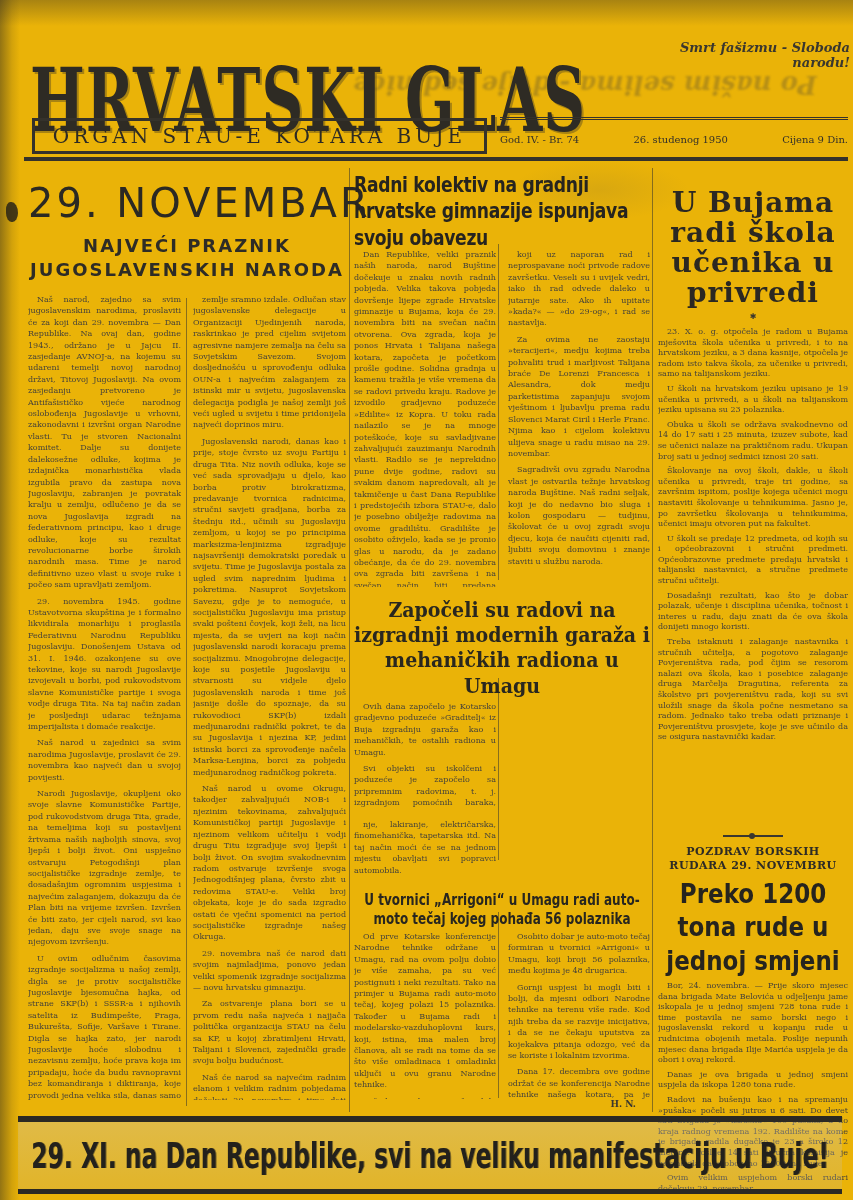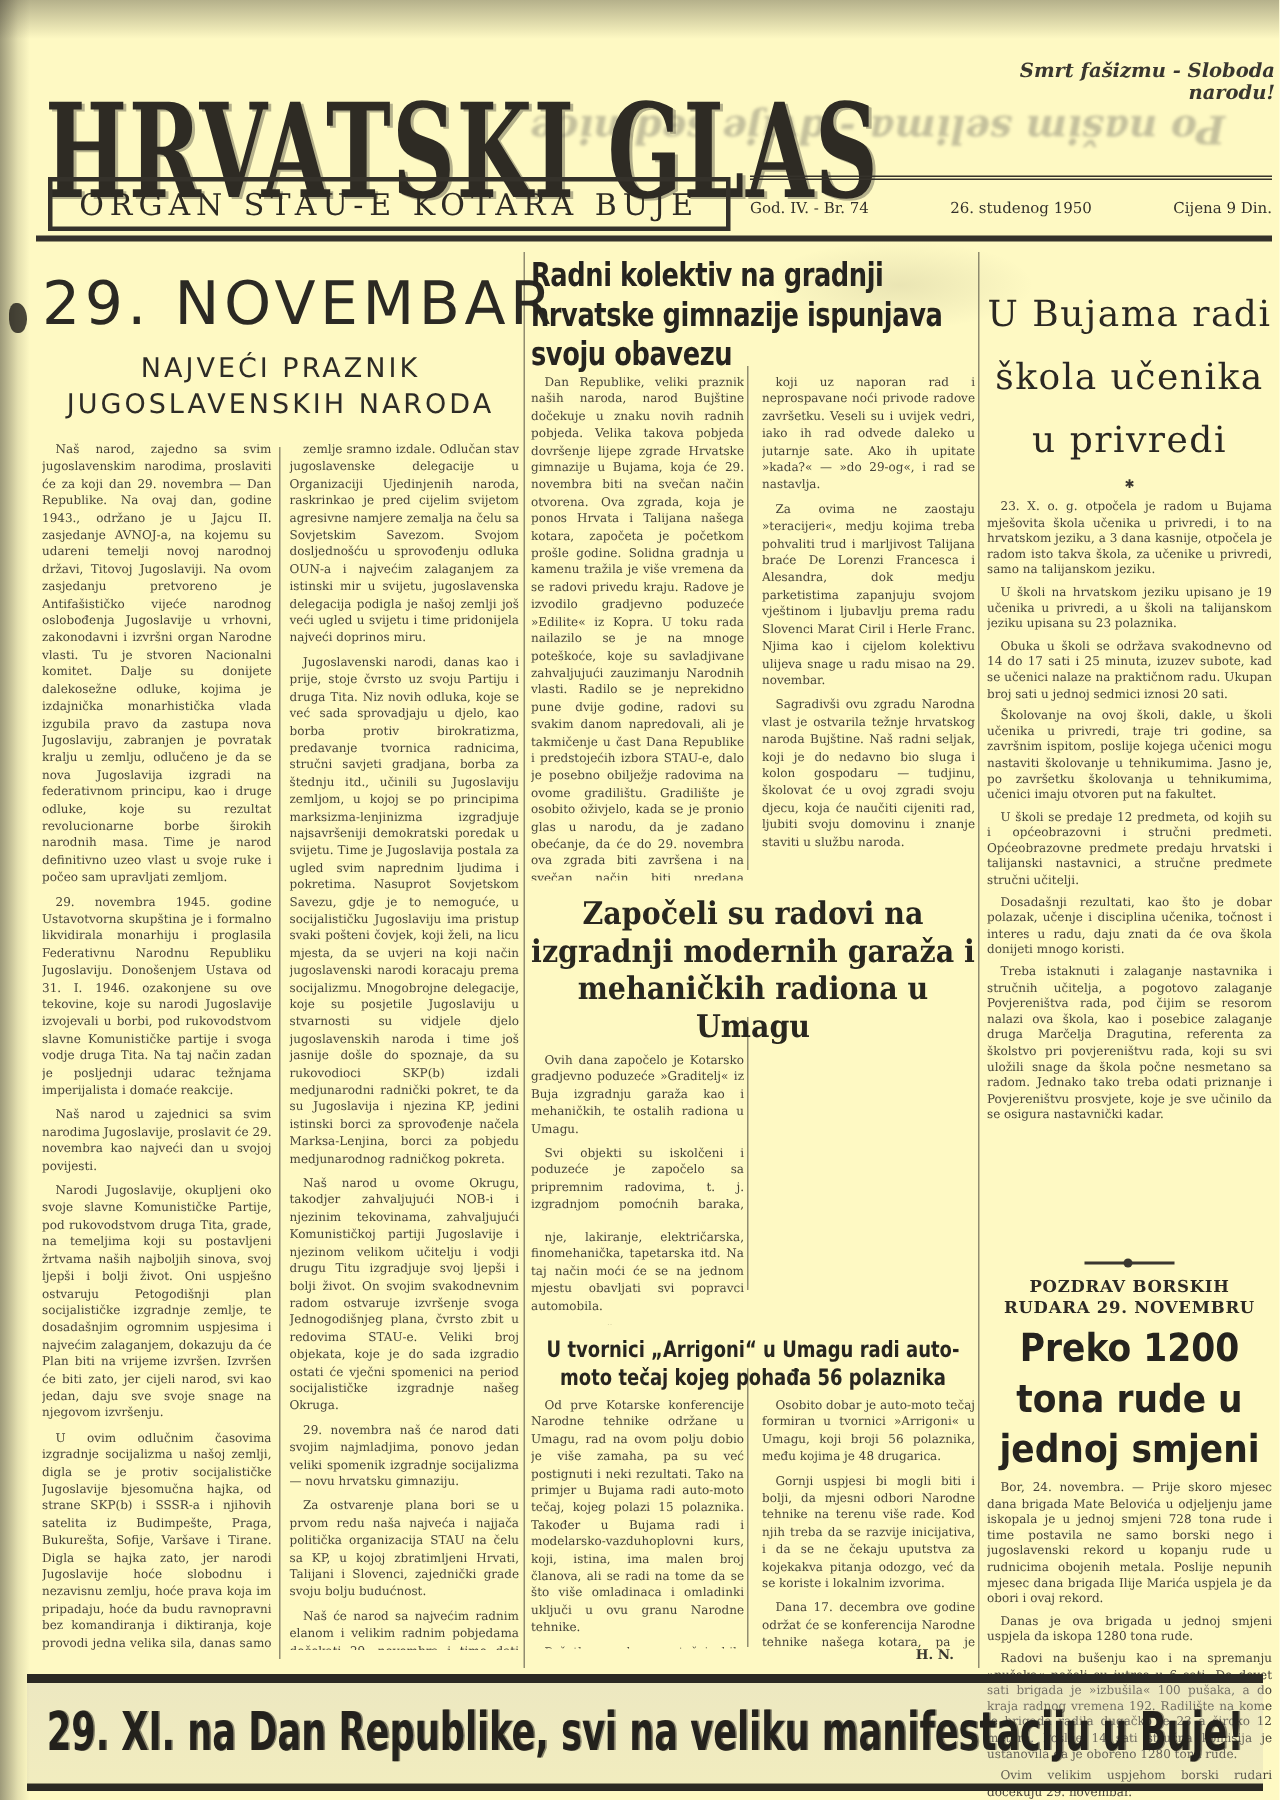--- a/index.html
+++ b/index.html
@@ -5,21 +5,21 @@
   html,body{margin:0;padding:0;}
   .page{
     position:relative;width:853px;height:1200px;overflow:hidden;
     font-family:"DejaVu Serif",serif;color:#44403a;
     background:
       radial-gradient(ellipse 420px 180px at 42% 2%, rgba(58,54,45,.22), transparent 70%),
       radial-gradient(ellipse 300px 500px at 0% 40%, rgba(55,52,44,.20), transparent 75%),
       radial-gradient(ellipse 500px 300px at 95% 10%, rgba(120,114,100,.18), transparent 70%),
       radial-gradient(ellipse 700px 500px at 50% 55%, rgba(206,201,189,.45), transparent 80%),
       linear-gradient(180deg,#aba697 0%, #b7b3a6 18%, #bab6a9 55%, #b2ae a1 80%, #b5b1a4 100%);
-    background-color:#fef9c3;
+    background-color:#eab308;
   }
   .edge-left{position:absolute;left:0;top:0;width:20px;height:1200px;
     background:linear-gradient(90deg, rgba(40,38,32,.45), rgba(40,38,32,.12) 60%, transparent);}
   .edge-top{position:absolute;left:0;top:0;width:853px;height:26px;
     background:linear-gradient(180deg, rgba(45,42,35,.35), transparent);}
   .blotch{position:absolute;border-radius:50%;pointer-events:none;}
 
   
   .tagline{position:absolute;left:620px;top:40px;width:230px;text-align:right;
     font-style:italic;font-weight:bold;font-size:13px;color:#3a372f;}
@@ -43,32 +43,32 @@
   .col{position:absolute;box-sizing:border-box;}
   .cols2{display:flex;gap:12px;overflow:hidden;}
   .subcol{width:calc((100% - 12px)/2);overflow:hidden;}
   .body-txt p.para{margin:0 0 5px 0;text-indent:9px;text-align:justify;
     font-size:8px;line-height:11.4px;color:#474339;}
   .tight p.para{line-height:10.6px;margin-bottom:4px;}
 
   .hl-left{font-family:"DejaVu Sans",sans-serif;font-size:40px;letter-spacing:3px;
     color:#2b2923;text-align:center;white-space:nowrap;font-weight:400;}
   .sh-left{font-family:"DejaVu Sans",sans-serif;font-size:18px;letter-spacing:2px;
-    color:#2e2c26;text-align:center;margin-top:8px;line-height:24px;}
+    color:#2e2c26;text-align:center;margin-top:8px;line-height:24px;font-weight:bold;}
 
   .hl-mid{font-family:"DejaVu Sans",sans-serif;font-weight:bold;font-size:17.5px;
     letter-spacing:-.3px;line-height:21px;color:#26241f;
     transform:scale(.98,1.25);transform-origin:left top;width:300px;}
   .hl-garage{font-weight:bold;font-size:19px;line-height:23px;text-align:center;
     color:#29271f;transform:scaleY(1.1);transform-origin:center top;}
   .hl-arrigoni{font-family:"DejaVu Sans",sans-serif;font-weight:bold;font-size:12px;
     line-height:15px;text-align:center;color:#28261f;transform:scaleY(1.25);transform-origin:center top;}
   .signature{font-weight:bold;font-size:9px;text-align:right;padding-right:14px;color:#3a372f;}
 
-  .hl-right{font-weight:normal;font-size:24px;line-height:42px;text-align:center;
+  .hl-right{font-weight:bold;font-size:28px;line-height:30px;text-align:center;
     letter-spacing:1px;color:#2b2822;}
   .ornament{text-align:center;font-size:8px;color:#3a372f;margin:4px 0 6px;}
   .divider-short{width:60px;height:2px;background:#3a372f;margin:8px auto;position:relative;}
   .divider-short:after{content:"";position:absolute;left:26px;top:-2px;width:6px;height:6px;background:#3a372f;border-radius:50%;}
   .kicker{font-weight:bold;font-size:11px;line-height:14px;text-align:center;color:#2e2b25;letter-spacing:.5px;}
   .hl-miners{font-family:"DejaVu Sans",sans-serif;font-weight:bold;font-size:23px;line-height:30px;
     text-align:center;color:#26241e;transform:scaleY(1.12);transform-origin:center top;margin-top:4px;}
 
   
   .banner{position:absolute;left:18px;top:1116px;width:824px;height:78px;

